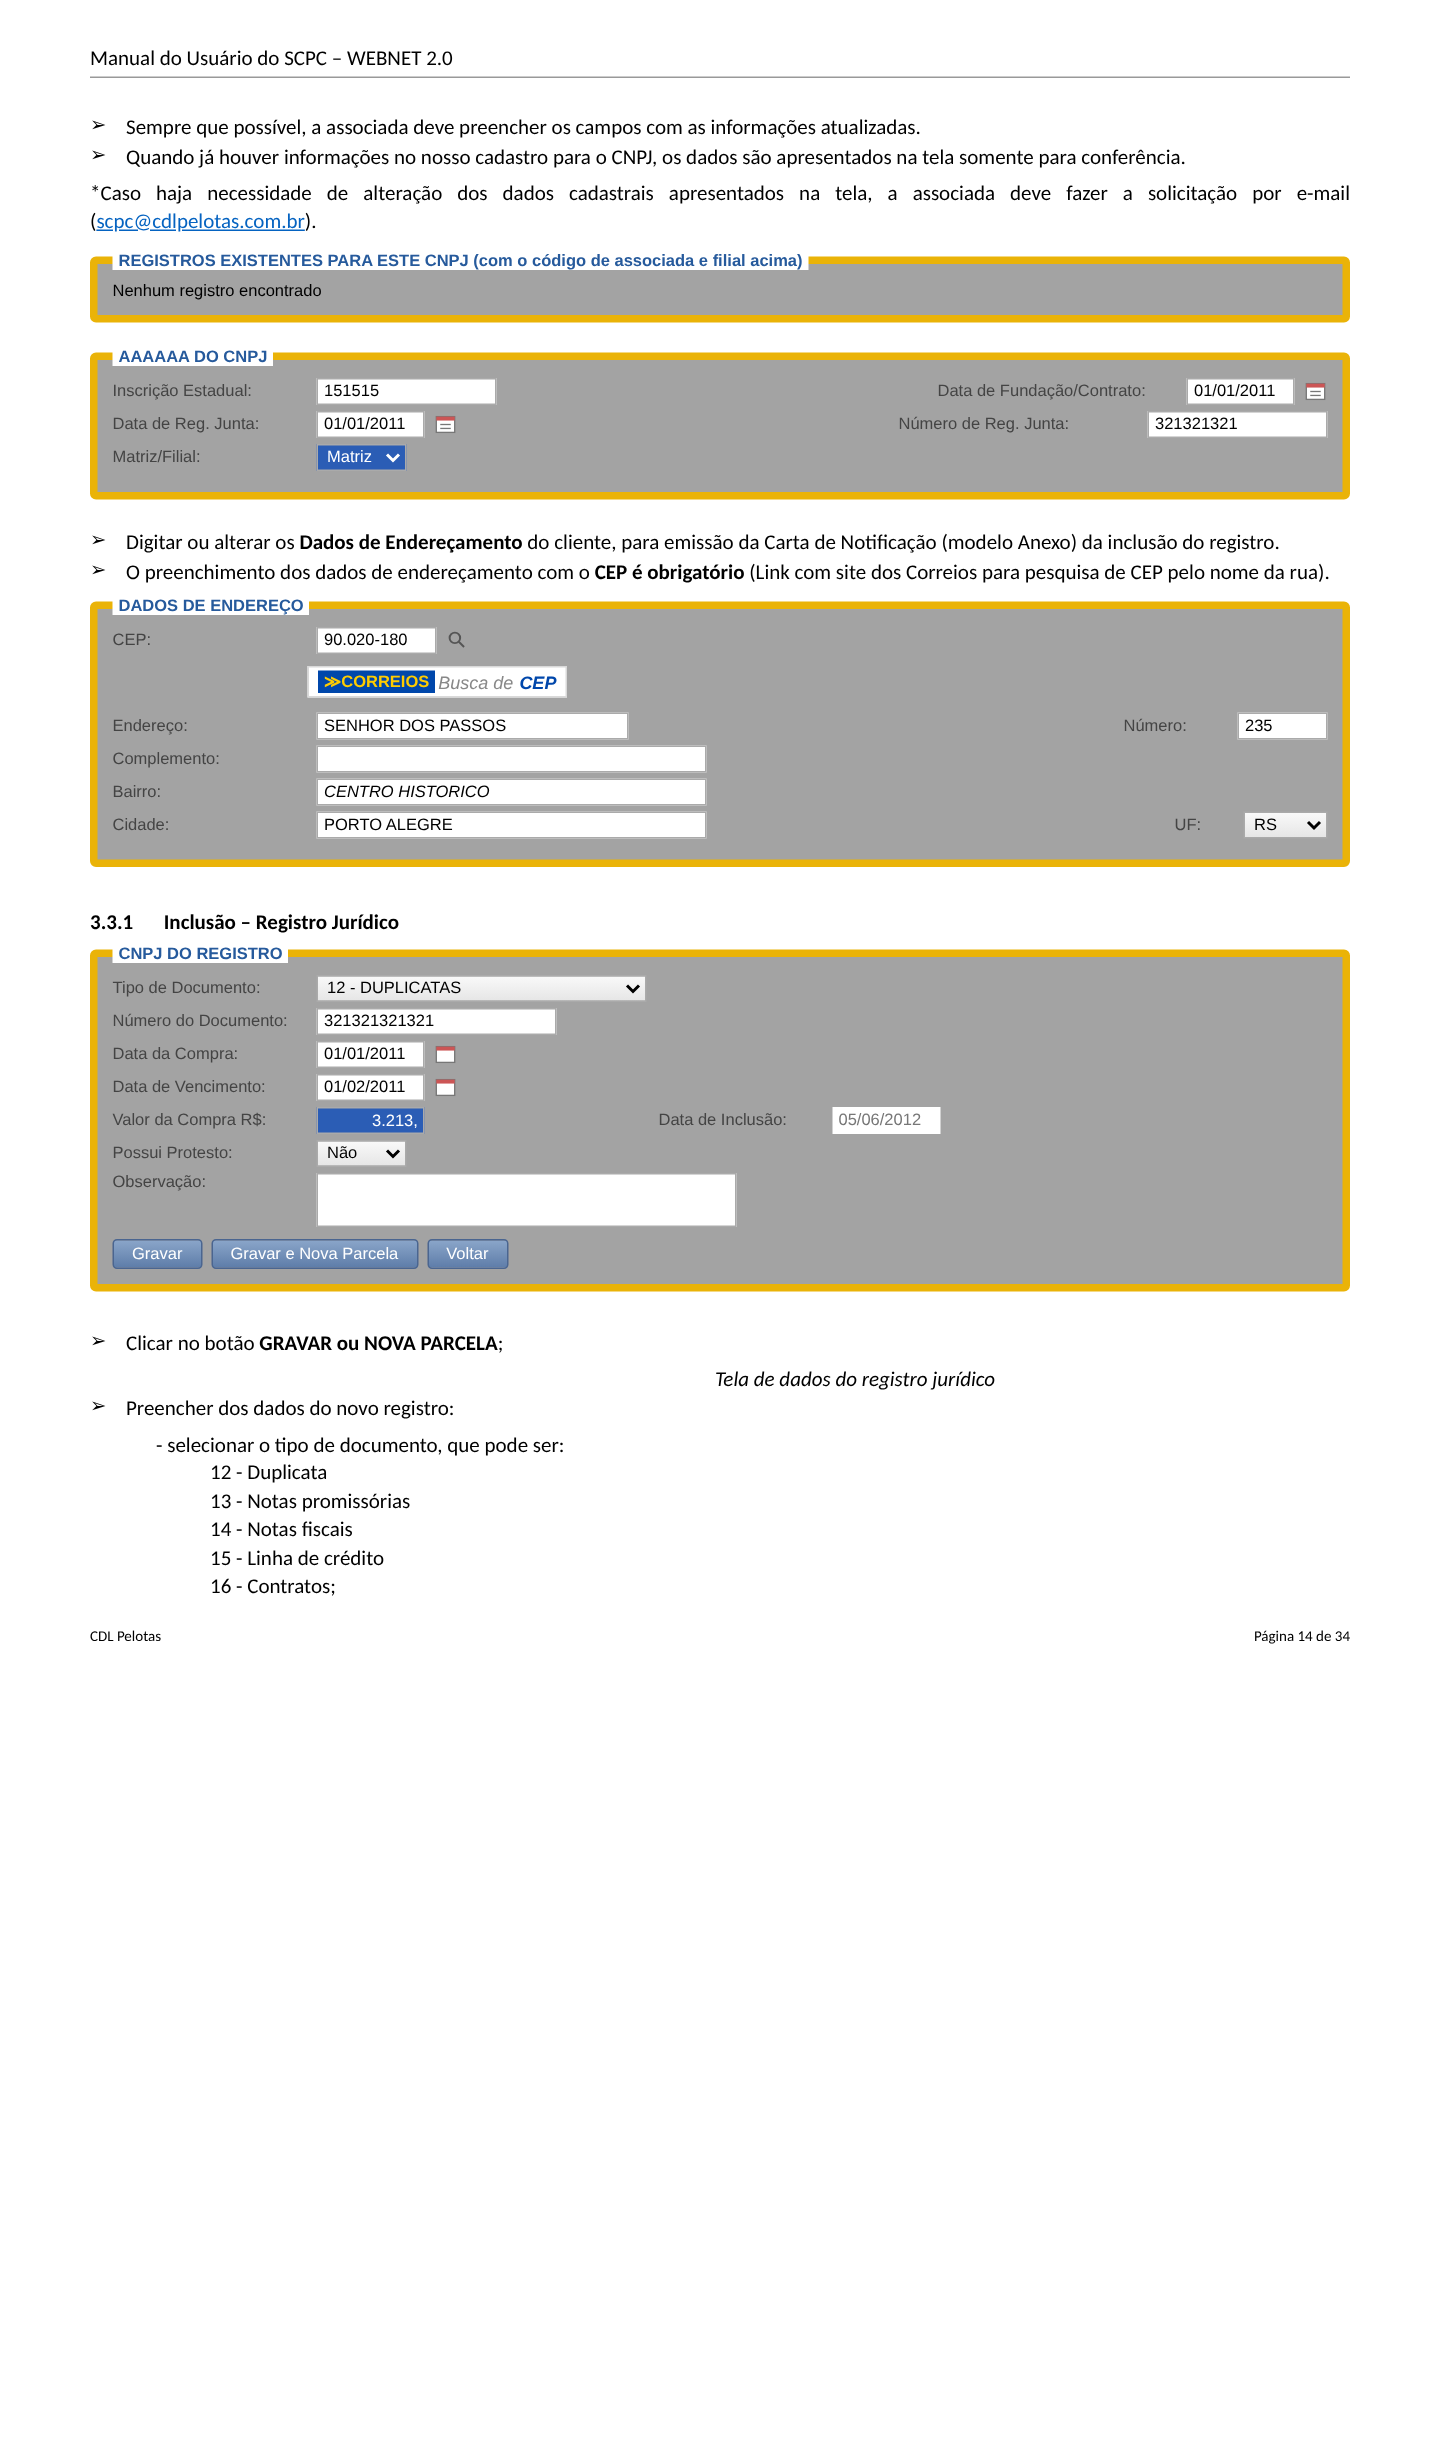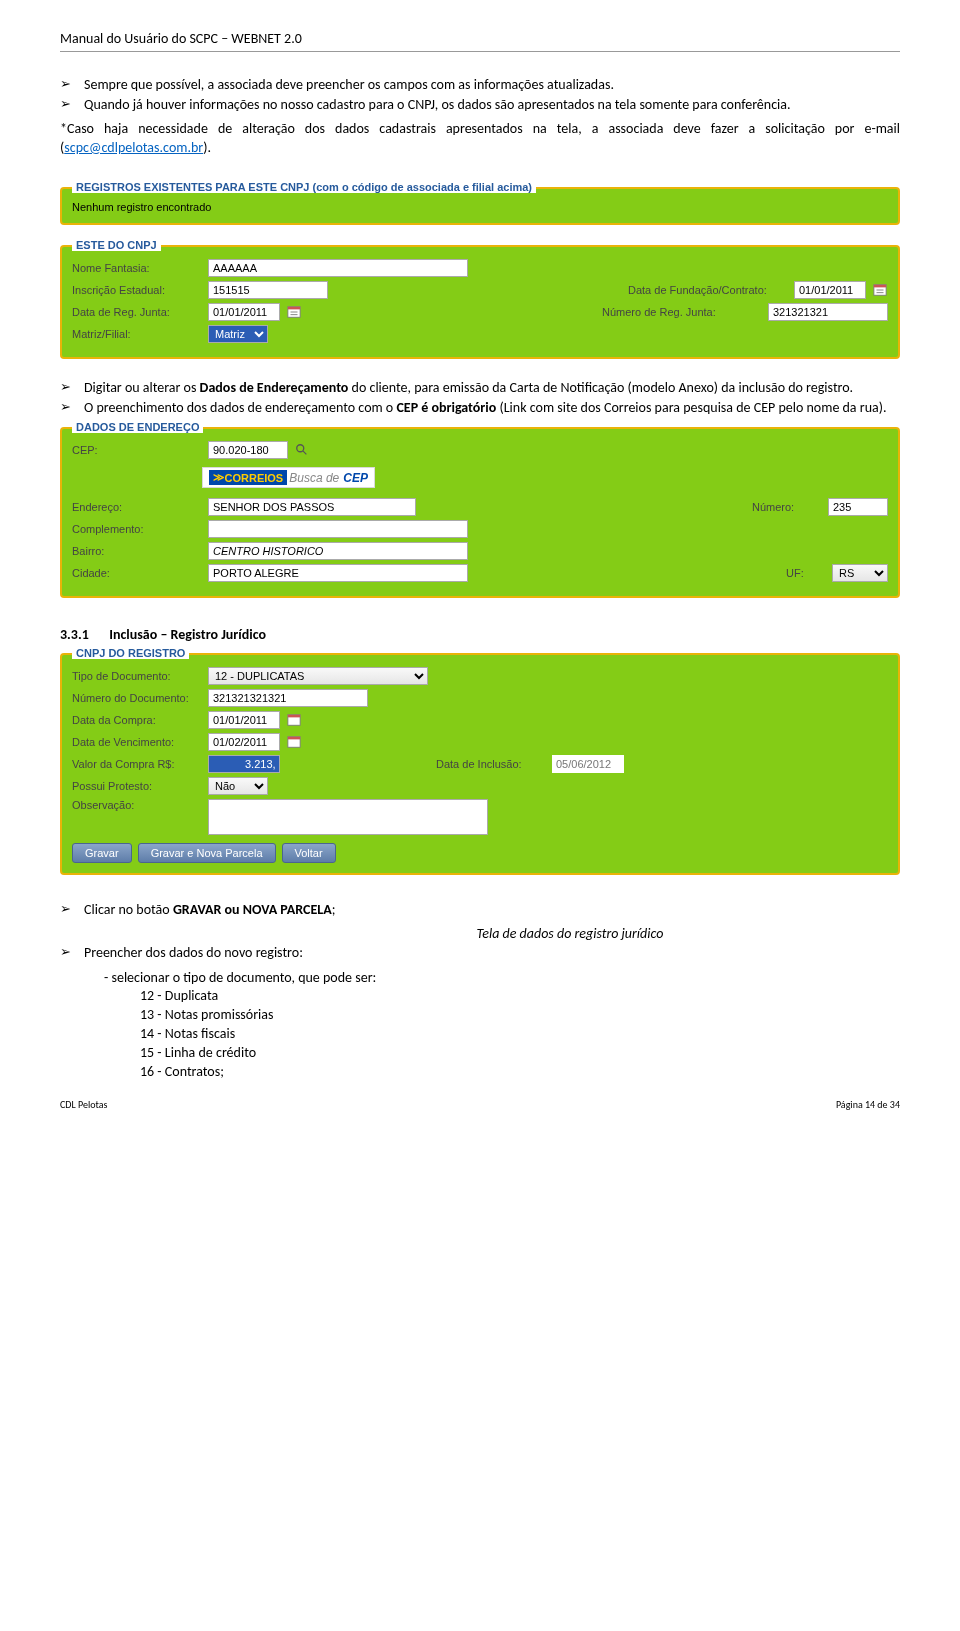--- a/index.html
+++ b/index.html
@@ -33,29 +33,29 @@
   ul.bullets > li::before {
     content: "➢";
     position: absolute;
     left: -24px;
     top: 0;
     font-size: 13px;
   }
   .note-text {
     line-height: 1.3;
     text-align: justify;
-    margin-bottom: 30px;
+    margin-bottom: 14px;
   }
   .note-text a { color: #0563c1; text-decoration: underline; }
 
   
   .panel {
-    border: 2px solid #eab308;
+    border: 5px solid #eab308;
     border-radius: 4px;
-    background: #84cc16;
+    background: #a3a3a3;
     margin: 10px 0 20px 0;
     padding: 8px 10px 10px 10px;
     position: relative;
     font-family: Arial, sans-serif;
     font-size: 11px;
   }
   .panel-title {
     position: absolute;
     top: -8px;
     left: 10px;
@@ -175,26 +175,22 @@
 <p class="note-text">
   <span>*Caso haja necessidade de alteração dos dados cadastrais apresentados na tela, a associada deve fazer a solicitação por e-mail (</span><a href="#">scpc@cdlpelotas.com.br</a><span>).</span>
 </p>
 
 <div class="panel">
   <div class="panel-title">REGISTROS EXISTENTES PARA ESTE CNPJ (com o código de associada e filial acima)</div>
   <div class="panel-body">Nenhum registro encontrado</div>
 </div>
 
 <div class="panel">
-  <div class="panel-title">ESTE DO CNPJ</div>
+  <div class="panel-title">AAAAAA DO CNPJ</div>
   <div class="panel-body">
-    <div class="form-row">
-      <span class="col1">Nome Fantasia:</span>
-      <input class="input" style="width: 260px;" value="AAAAAA">
-    </div>
     <div class="form-row">
       <span class="col1">Inscrição Estadual:</span>
       <input class="input" style="width: 120px;" value="151515">
       <span class="col3">Data  de Fundação/Contrato:</span>
       <input class="input" style="width: 72px;" value="01/01/2011">
       <span class="cal-icon">
           <svg viewBox="0 0 16 16">
             <rect x="1" y="2" width="14" height="12" fill="#fff" stroke="#777"></rect>
             <rect x="1" y="2" width="14" height="3" fill="#c55"></rect>
             <line x1="4" y1="8" x2="12" y2="8" stroke="#777"></line>

